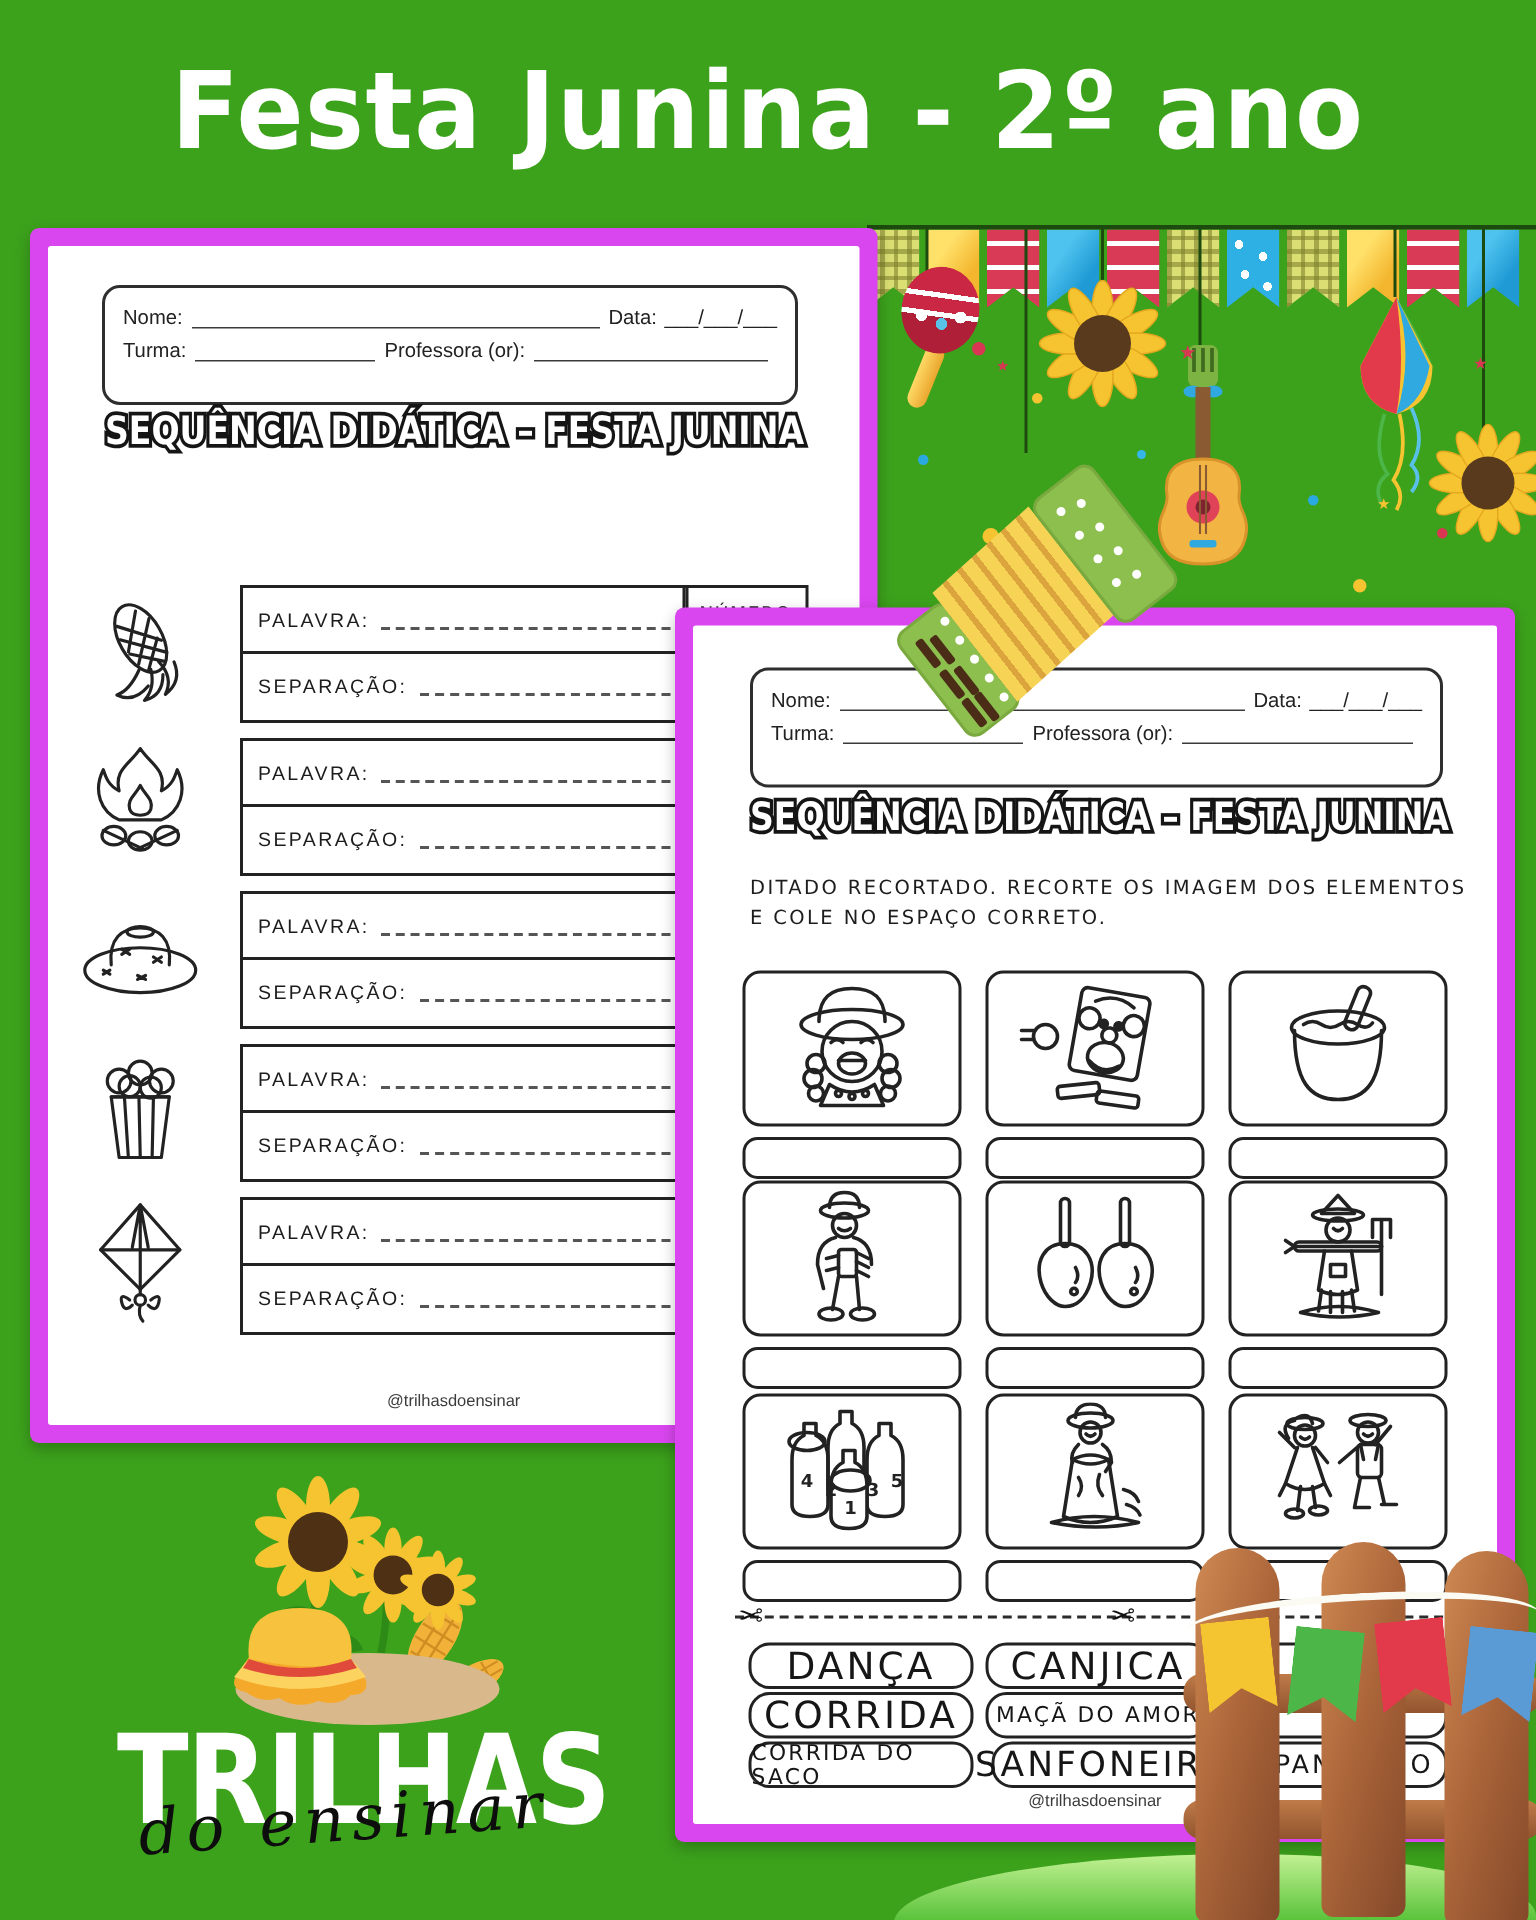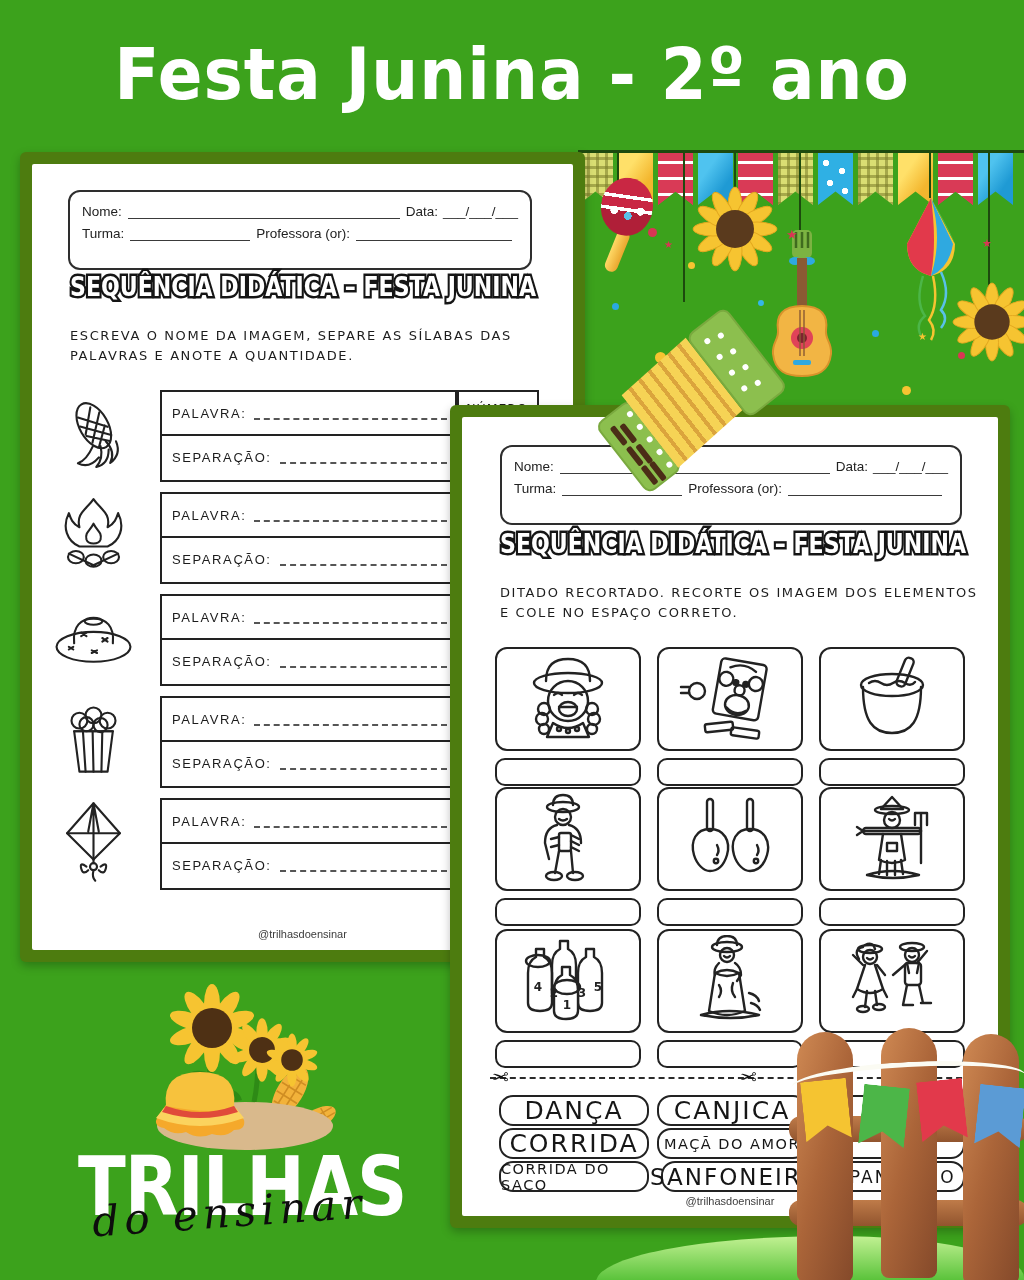--- a/index.html
+++ b/index.html
@@ -30,21 +30,21 @@
     radial-gradient(circle 3px at 24px 18px,#fff 97%,transparent),
     radial-gradient(circle 3px at 12px 30px,#fff 97%,transparent),
     radial-gradient(circle 3px at 27px 38px,#fff 97%,transparent),
     #2fb0e4;}
 
   .string{position:absolute;width:2px;background:#1d4a0e;}
   .dot{position:absolute;border-radius:50%;}
   .star{position:absolute;font-size:13px;line-height:1;}
 
   
-  .ws{position:absolute;background:#4d7c0f;border-radius:6px;
+  .ws{position:absolute;background:#d946ef;border-radius:6px;
     box-shadow:0 4px 10px rgba(0,0,0,.25);}
   .page{position:absolute;left:12px;top:12px;right:12px;bottom:12px;
     background:#fff;border-radius:2px;}
   .namebox{position:absolute;border:2px solid #2e2e2e;border-radius:12px;
     padding:8px 12px;font-size:13.5px;color:#222;}
   .nrow{display:flex;align-items:flex-end;margin:4px 0 7px 0;}
   .nrow span{white-space:nowrap;}
   .hline{border-bottom:1.6px solid #3a3a3a;height:13px;flex:1;margin:0 6px;}
   .hline.short{flex:0 0 120px;}
   .bubble-wrap{position:absolute;}
@@ -250,21 +250,20 @@
           <div class="hline"></div>
         </div>
       </div>
 
       <div class="bubble-wrap" style="left:34px;top:100px">
         <svg width="480" height="44" viewBox="0 0 480 44">
           <text x="4" y="32" font-size="26" font-weight="900" fill="#fff" stroke="#151515" stroke-width="5" paint-order="stroke" textLength="466" lengthAdjust="spacingAndGlyphs">SEQUÊNCIA DIDÁTICA – FESTA JUNINA</text>
         </svg>
       </div>
 
-      <div class="instr" style="left:38px;top:162px;width:476px">ESCREVA O NOME DA IMAGEM, SEPARE AS SÍLABAS DAS PALAVRAS E ANOTE A QUANTIDADE.</div>
 
       <div class="w1row" style="left:0;top:226px;width:541px">
         <div class="rowimg">
           <svg width="95" height="88" viewBox="0 0 100 100">
               <g class="lineart" transform="rotate(-30 50 50)">
             <ellipse cx="55" cy="42" rx="16" ry="28"></ellipse>
             <path d="M44 25 l24 26 M41 35 l26 26 M42 48 l20 18 M62 22 l-20 24 M68 32 l-24 26 M66 48 l-18 18"></path>
             <path d="M42 62 q-14 10 -24 8 q8 12 24 6 M58 64 q4 16 -8 24 q16 -2 18 -18 M50 66 q-4 14 -16 18 q14 4 22 -10"></path>
           </g>
             </svg>

